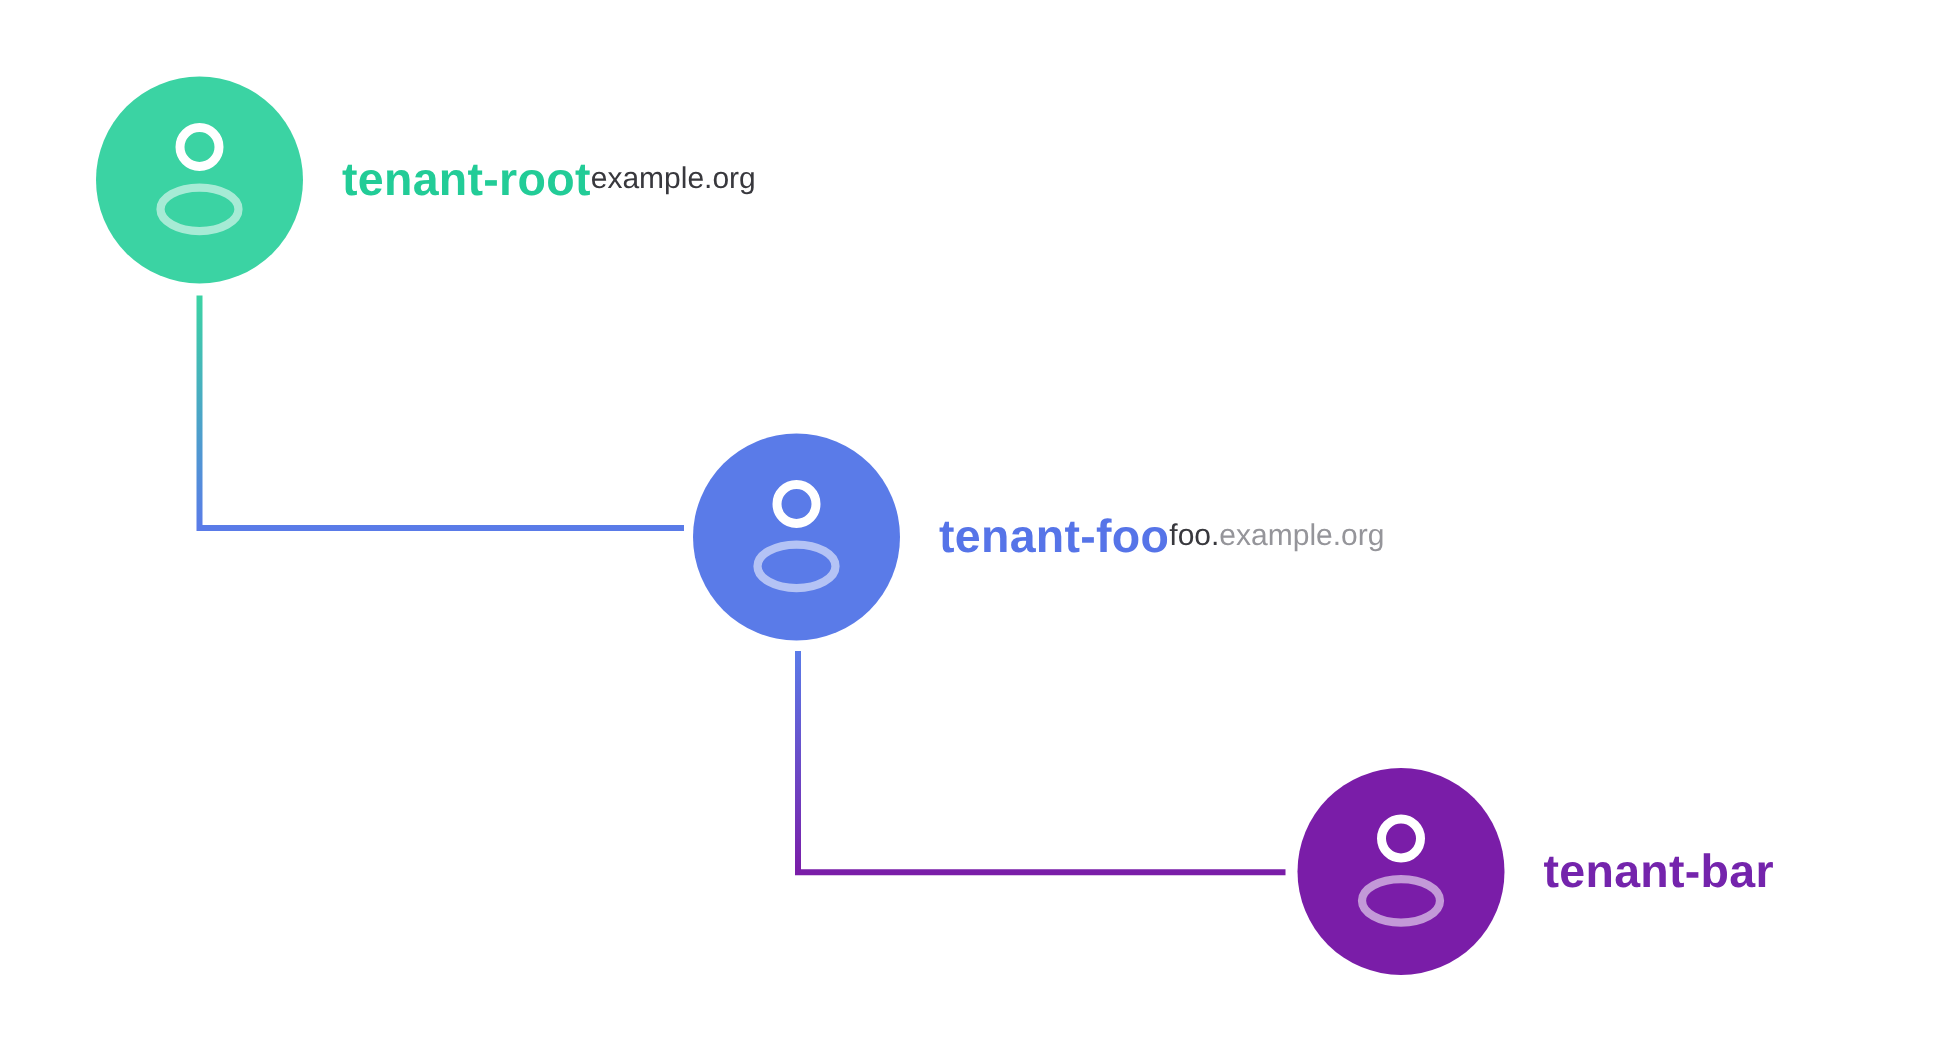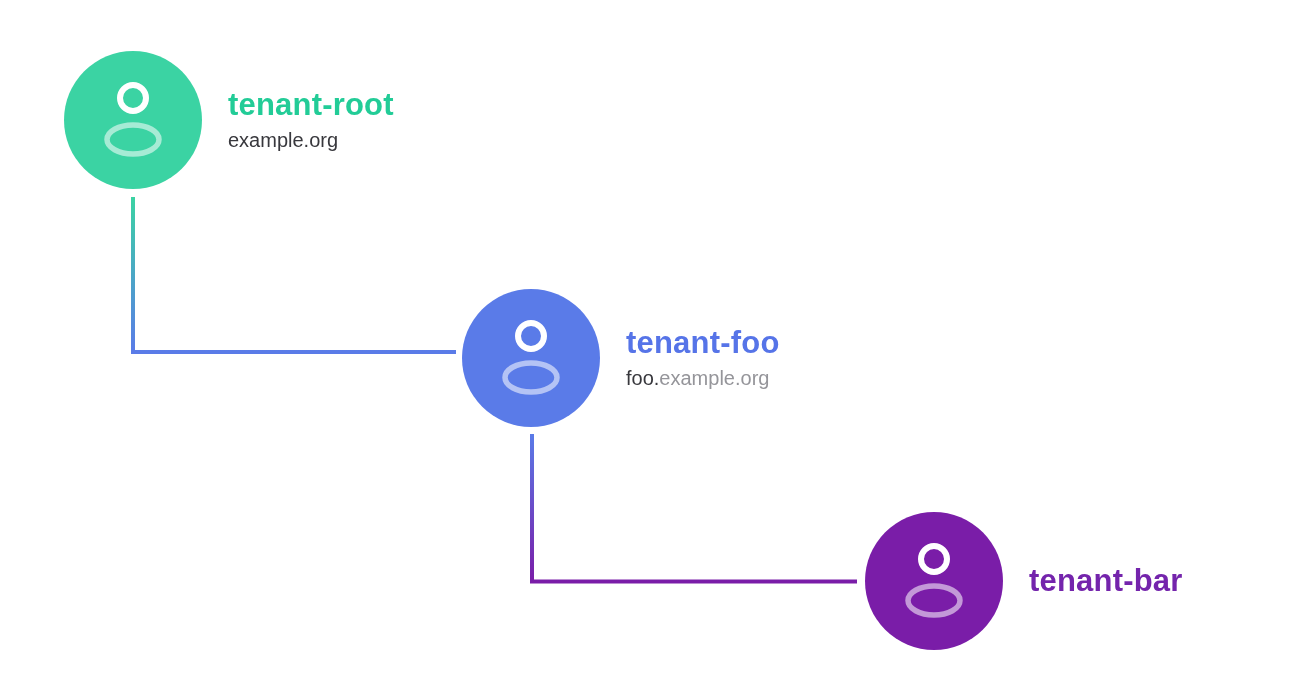--- a/index.html
+++ b/index.html
@@ -32,21 +32,21 @@
     height: 138px;
     border-radius: 50%;
     flex: none;
   }
   .avatar svg { display: block; }
   .icon-head { fill: none; stroke: var(--c-icon_head); stroke-width: 6; }
   .icon-body { fill: none; stroke: var(--c-icon_body); stroke-width: 5.5; }
   .labels {
     margin-left: 26px;
     display: flex;
-    flex-direction: column;
+    flex-direction: row;
     white-space: nowrap;
   }
   .title {
     font-size: 31px;
     font-weight: 700;
     line-height: 36px;
     letter-spacing: 0.2px;
   }
   .domain {
     margin-top: 4px;

